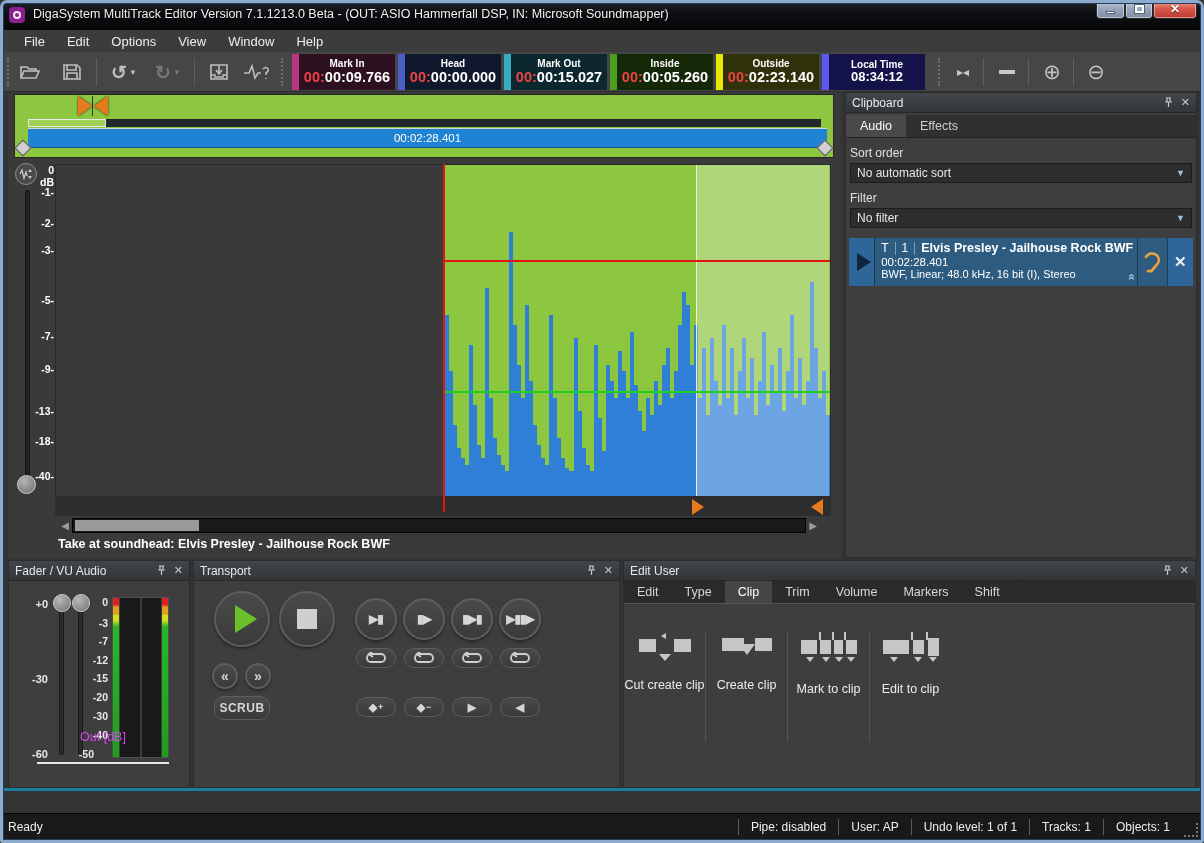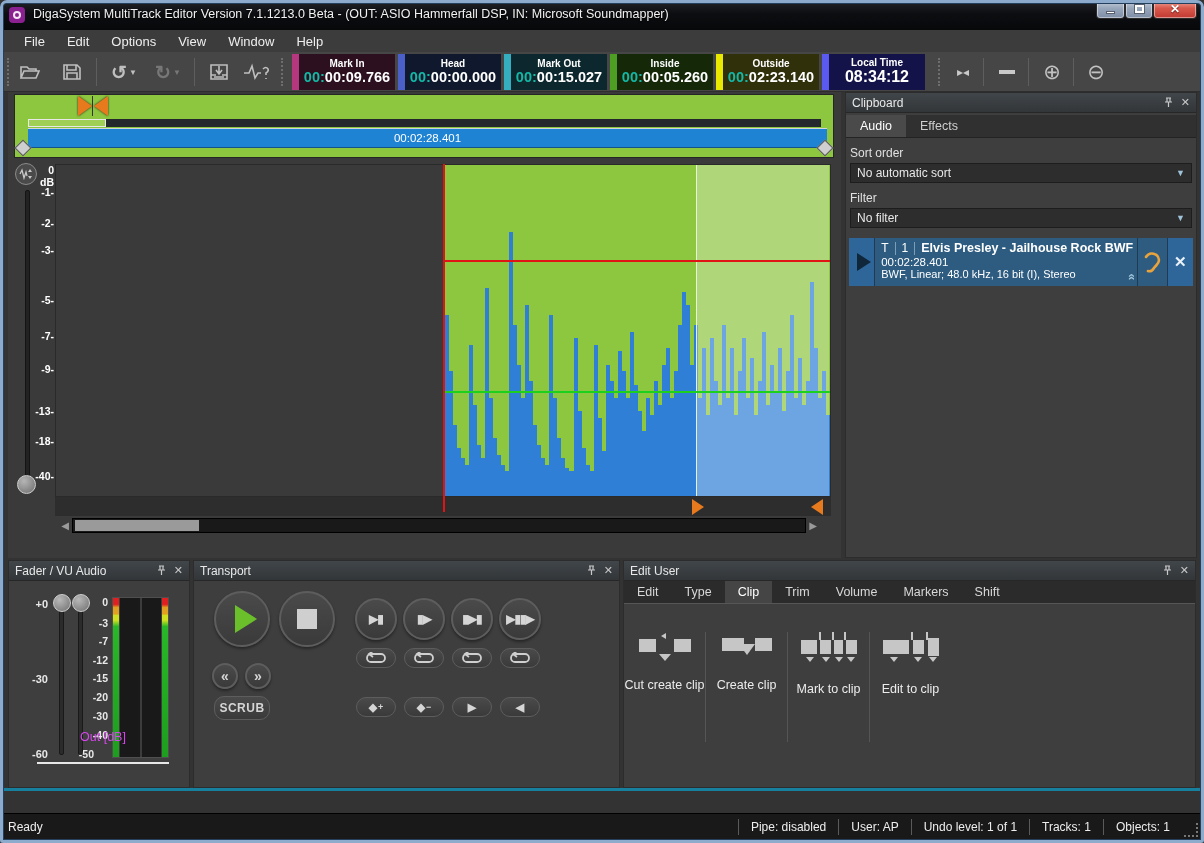--- a/index.html
+++ b/index.html
@@ -35,22 +35,22 @@
   .tbtn{top:56px;height:32px;display:flex;align-items:center;justify-content:center;color:#c2c2c2;}
   .tsep{top:58px;width:1px;height:28px;background:#5e5e5e;}
   .tico{stroke:#bfbfbf;fill:none;stroke-width:1.6;} .dd{color:#bfbfbf;font-size:8px;margin-left:2px;} .dis .dd{color:#777;}
   .uglyph{font-size:19px;color:#bfbfbf;font-weight:bold;} .dis .uglyph{color:#777;}
 
   .tdisplay{top:54px;width:103px;height:36px;display:flex;}
   .tstripe{width:7px;height:100%;}
   .tbody{flex:1;display:flex;flex-direction:column;align-items:center;justify-content:center;line-height:1.05;}
   .tlabel{font-size:10px;font-weight:bold;color:#fff;}
   .tvalue{font-size:14.5px;font-weight:bold;color:#fff;white-space:nowrap;}
-  .tprefix{color:#14b8a6;font-weight:bold;}
-  .tvalue.big{font-size:16px;}
+  .tprefix{color:#ef4444;font-weight:bold;}
+  .tvalue.big{font-size:13px;}
 
   
   #overview{left:14px;top:94px;width:820px;height:64px;background:#8dc63f;border:1px solid #262626;}
   #ov-markers{left:63px;top:1px;display:flex;}
   #ov-markers b{width:0;height:0;border-style:solid;}
   #ov-in{border-width:10px 0 10px 14px;border-color:transparent transparent transparent #e87a1e;filter:drop-shadow(0 0 1px #222);}
   #ov-gap{width:2px;height:20px;background:#8dc63f;border-left:1px solid #333;}
   #ov-out{border-width:10px 14px 10px 0;border-color:transparent #e87a1e transparent transparent;filter:drop-shadow(0 0 1px #222);}
   #ov-range{left:13px;top:24px;width:793px;height:8px;background:#24272b;}
   #ov-range-vis{left:0;top:0;width:78px;height:8px;background:#9fcf54;border:1px solid #e8e8e8;}
@@ -444,20 +444,21 @@
     <b id="mk-in" class="mk"></b>
     <b id="mk-out" class="mk"></b>
   </div>
   <div id="hscroll" class="abs">
     <span class="sc-arrow">◀</span>
     <div id="sc-track">
       <div id="sc-thumb"></div>
     </div>
     <span class="sc-arrow">▶</span>
   </div>
+  <div id="take-caption" class="abs">Take at soundhead: Elvis Presley - Jailhouse Rock BWF</div>
 
   <div id="clipboard" class="abs panel">
     <div class="panel-title">
       <span>Clipboard</span>
         <span class="sp"></span>
       <span class="pt-ico">
           <svg width="10" height="11" viewBox="0 0 10 11">
             <path d="M3 1 H8 M4 1 V5 M7 1 V5 M2 5 H9 M5.5 5 V10" stroke="#c9c9c9" fill="none" stroke-width="1.2"></path>
           </svg>
         </span>

